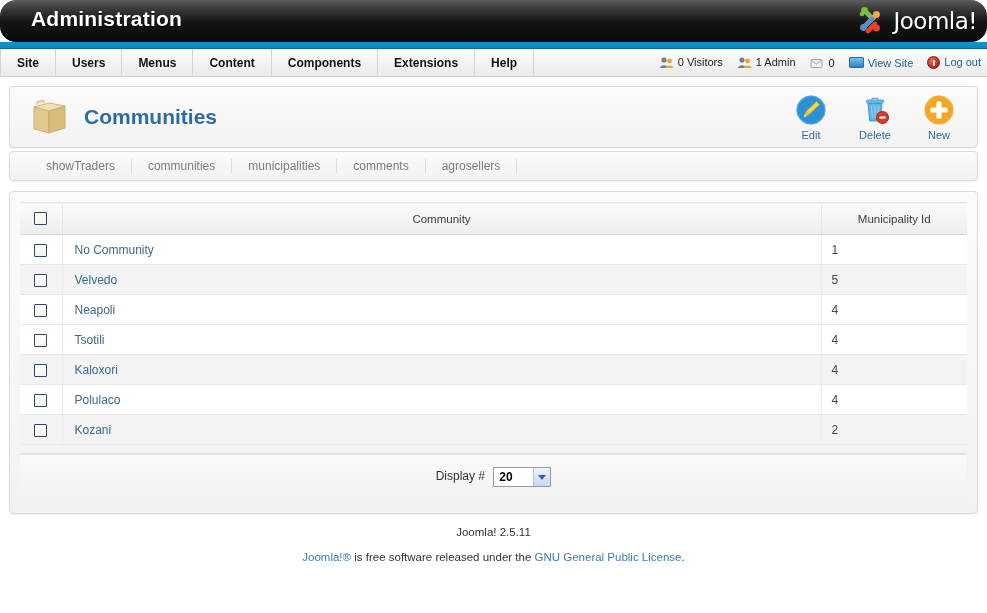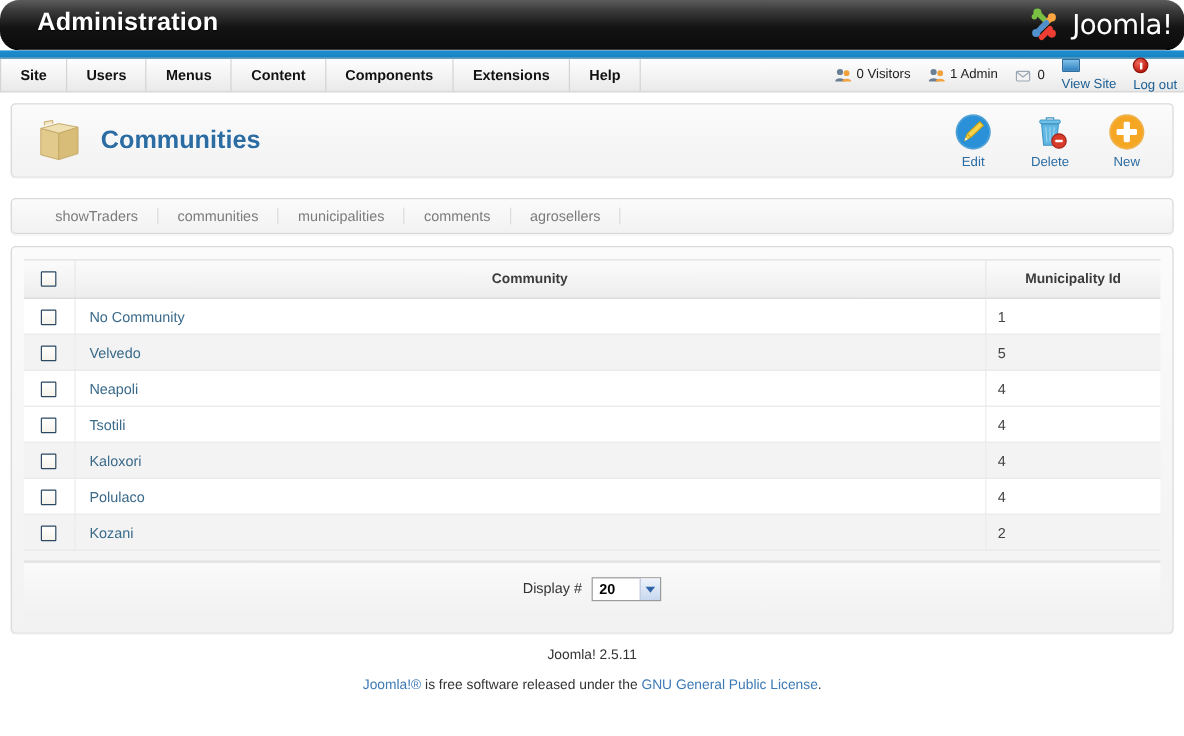--- a/index.html
+++ b/index.html
@@ -82,21 +82,21 @@
     align-items: center;
     gap: 14px;
     font-size: 11px;
     color: #222;
   }
   .status-item {
     display: flex;
     gap: 4px;
     white-space: nowrap;
   }
-  .status-item.link { color: #1c5f94; cursor: pointer; flex-direction: column; }
+  .status-item.link { color: #1c5f94; cursor: pointer; }
 
   
   .ic-people { position: relative; width: 15px; height: 13px; display:inline-block; }
   .ic-msg { width:15px; height:12px; display:inline-block; }
   .ic-screen {
     width: 15px; height: 11px; display:inline-block;
     background: linear-gradient(to bottom,#7fc2e8,#2f7fbf);
     border: 1px solid #2a6d9e; border-radius: 1px;
   }
   .ic-logout {
@@ -153,21 +153,21 @@
   .tb-btn .tb-label {
     display: block;
     margin-top: 2px;
     font-size: 11px;
     color: #2b6ca3;
   }
   .tb-icon { height: 34px; display:flex; align-items:center; justify-content:center; }
 
   
   #submenu {
-    margin-top: 17px;
+    margin-top: 3px;
     height: 30px;
     display: flex;
     align-items: center;
     padding-left: 20px;
   }
   .submenu-item {
     font-size: 12px;
     color: #7b7b7b;
     padding: 0 16px;
     border-right: 1px solid #dcdcdc;
@@ -184,21 +184,21 @@
     width: 100%;
     border-collapse: collapse;
     font-size: 12px;
   }
   table#data-table thead th {
     background: linear-gradient(to bottom, #fbfbfb 0%, #ededed 100%);
     border-top: 1px solid #e2e2e2;
     border-bottom: 1px solid #d6d6d6;
     border-right: 1px solid #e6e6e6;
     color: #3c3c3c;
-    font-weight: bold;
+    font-weight: normal;
     font-size: 11.5px;
     height: 32px;
     padding: 0 10px;
     text-align: center;
   }
   table#data-table thead th:last-child { border-right: none; }
   th.col-check, td.col-check { width: 42px; text-align: center; }
   th.col-muni, td.col-muni { width: 146px; }
   td.col-muni { text-align: left; padding-left: 10px; color: #444; }
   td.col-name { text-align: left; padding-left: 12px; }

